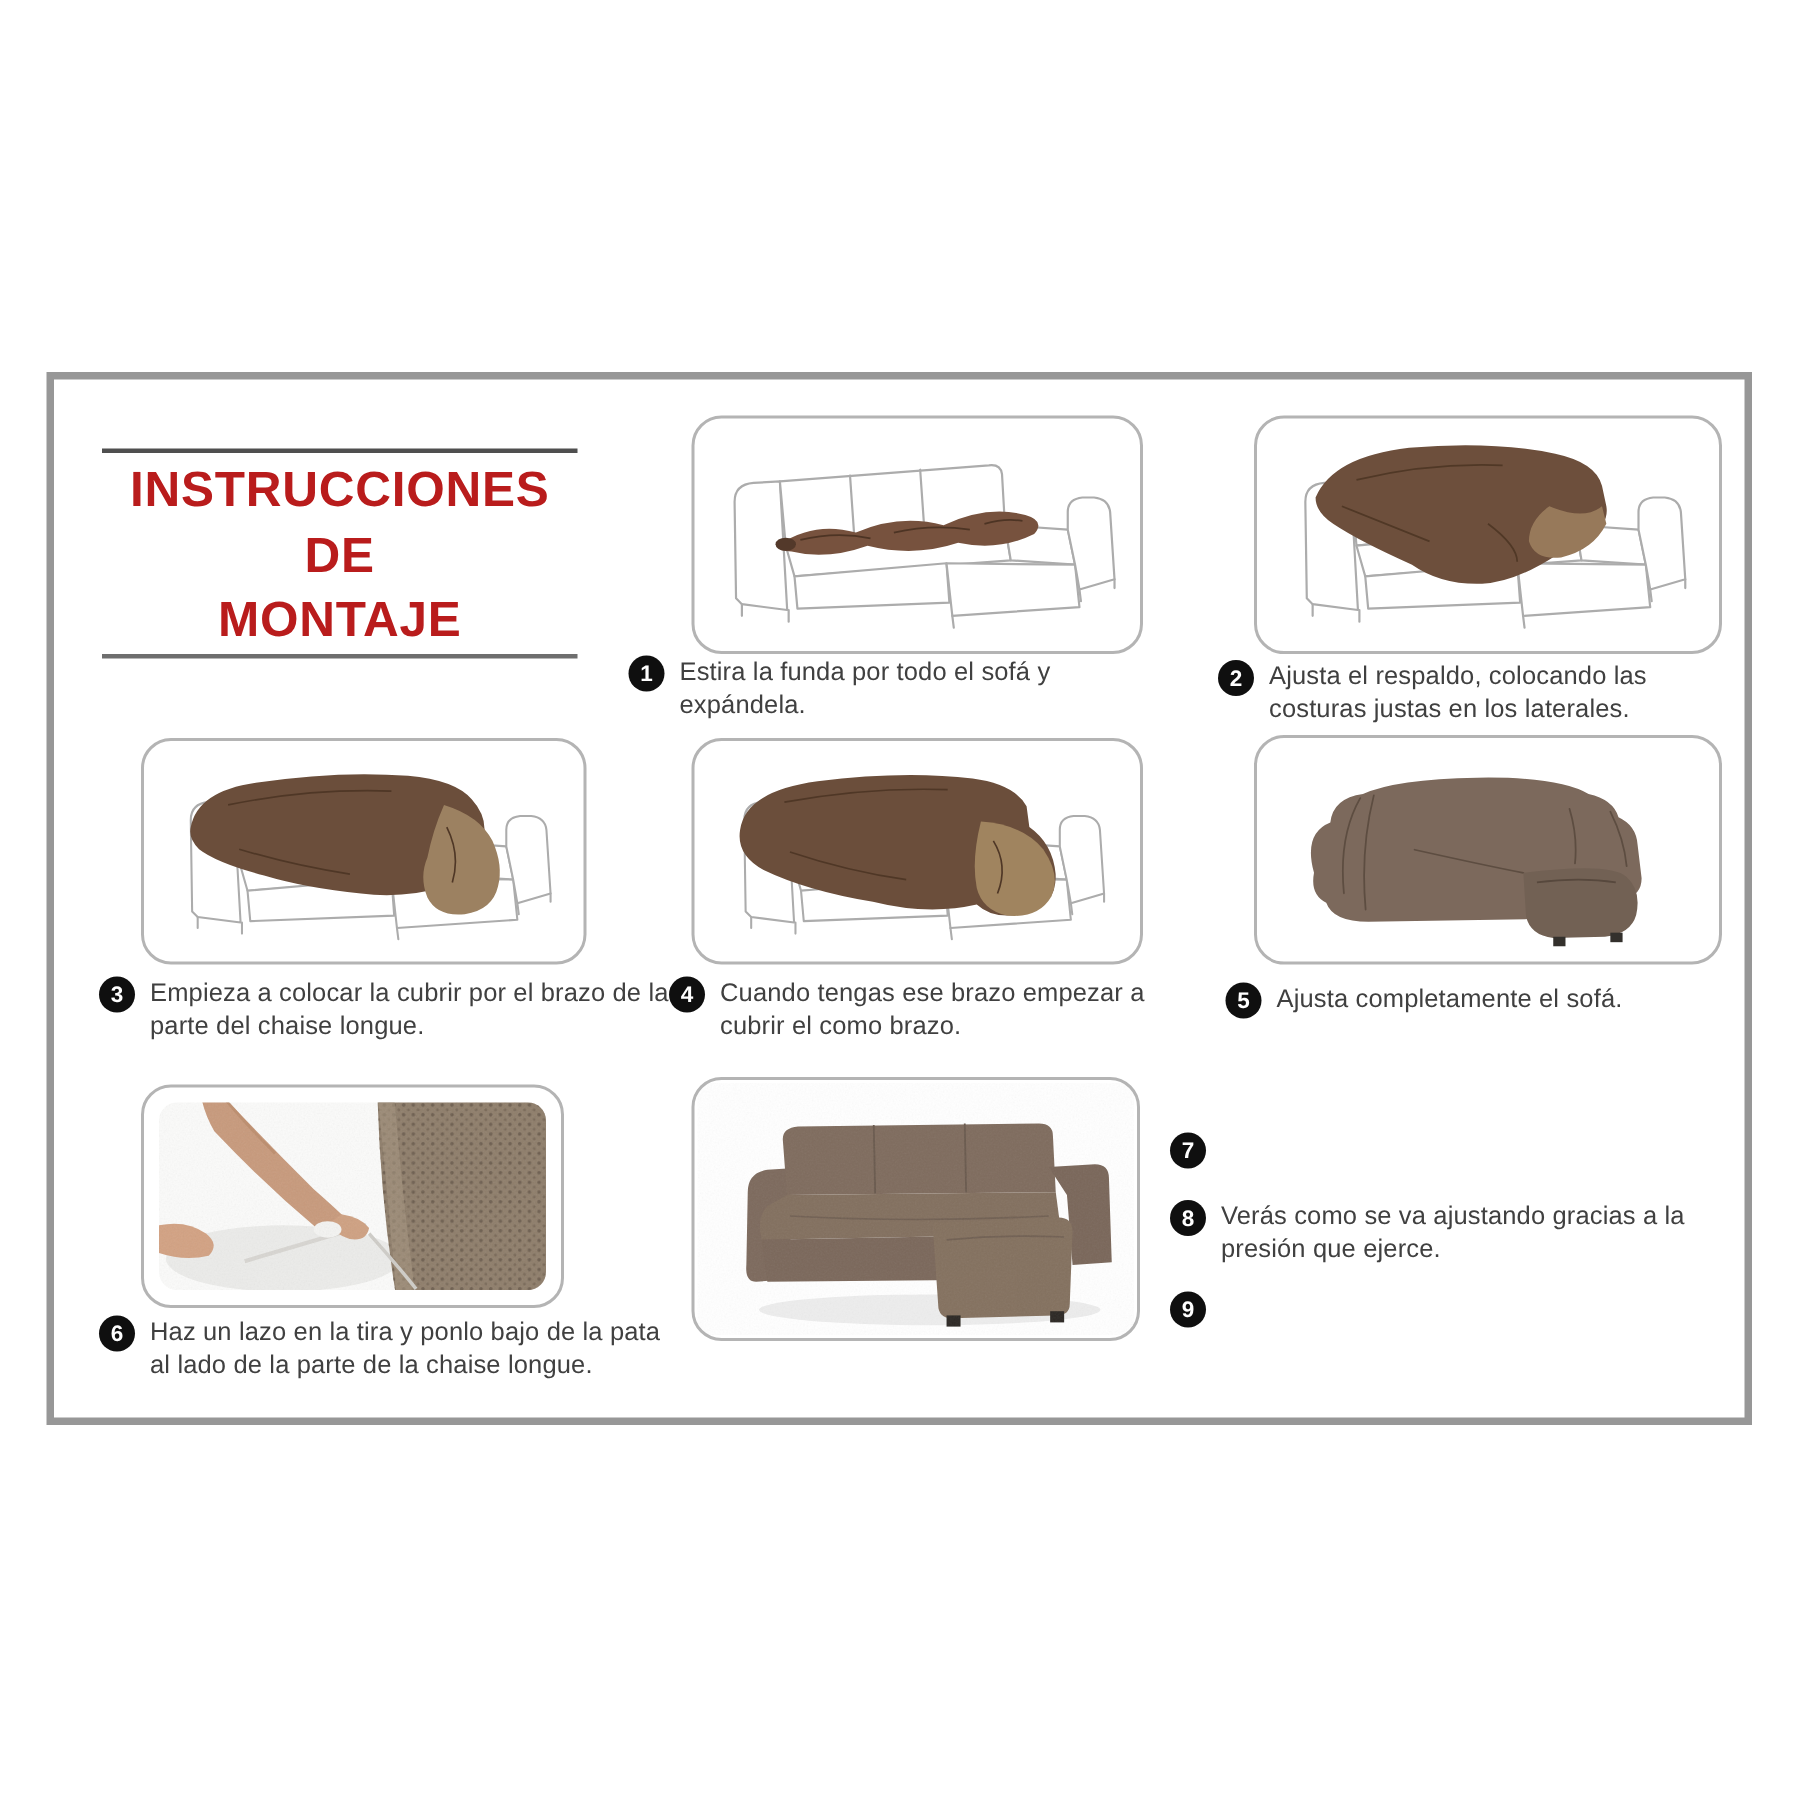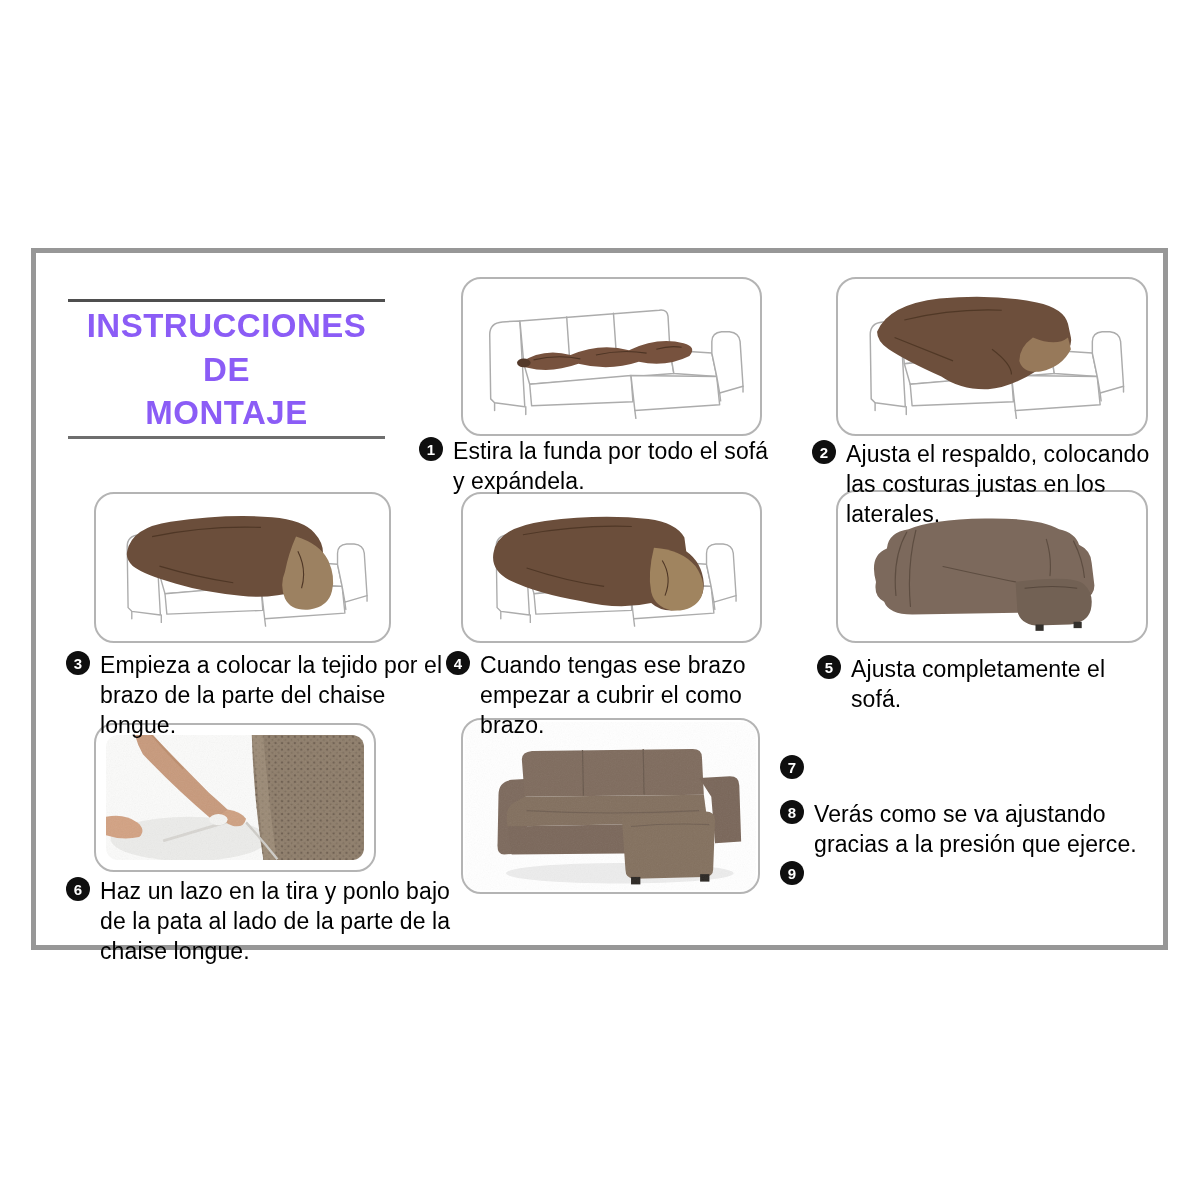--- a/index.html
+++ b/index.html
@@ -6,40 +6,40 @@
   html,body { background:#ffffff; }
   body { width:1200px; height:1200px; position:relative; font-family:"Liberation Sans", sans-serif; }
   .canvas { position:absolute; left:0; top:0; width:1200px; height:1200px; background:#ffffff; overflow:hidden; }
 
   .frame { position:absolute; left:31px; top:248px; width:1137px; height:702px;
            border:5px solid #979797; background:#ffffff; }
   .rule { position:absolute; left:68px; width:317px; height:3px; background:#4f4f4f; }
   .rule-top { top:299px; }
   .rule-bottom { top:436px; background:#6e6e6e; }
   .title-line { position:absolute; left:60px; width:333px; text-align:center;
-                font-weight:bold; font-size:33px; letter-spacing:0.5px; color:#8b5cf6; }
+                font-weight:bold; font-size:33px; letter-spacing:0.5px; color:#b91c1c; }
   .t1 { top:307px; }
   .t2 { top:351px; }
   .t3 { top:394px; }
 
   .panel { position:absolute; border:2px solid #b4b4b4; border-radius:20px; background:#ffffff; overflow:hidden; }
   .panel svg { position:absolute; left:2px; top:2px; width:calc(100% - 4px); height:calc(100% - 4px); }
   .p1 { left:461px; top:277px; width:301px; height:159px; }
   .p2 { left:836px; top:277px; width:312px; height:159px; }
   .p3 { left:94px;  top:492px; width:297px; height:151px; }
   .p4 { left:461px; top:492px; width:301px; height:151px; }
   .p5 { left:836px; top:490px; width:312px; height:153px; }
   .p6 { left:94px;  top:723px; width:282px; height:149px; padding:10px; }
   .p6 svg { position:absolute; left:10px; top:10px; width:calc(100% - 20px); height:calc(100% - 20px); border-radius:12px; }
   .p7 { left:461px; top:718px; width:299px; height:176px; }
 
   .step { position:absolute; display:flex; align-items:flex-start; gap:10px; }
   .badge { flex:0 0 auto; width:24px; height:24px; border-radius:50%; background:#0f0f0f; color:#ffffff;
            font-size:15px; font-weight:bold; display:flex; align-items:center; justify-content:center; }
-  .cap { flex:1 1 auto; font-size:23px; line-height:1.3; color:#000000; letter-spacing:0.1px; }
+  .cap { flex:1 1 auto; font-size:17px; line-height:1.3; color:#404040; letter-spacing:0.1px; }
 
   .s1 { left:419px; top:437px; width:360px; }
   .s2 { left:812px; top:440px; width:345px; }
   .s3 { left:66px;  top:651px; width:382px; }
   .s4 { left:446px; top:651px; width:345px; }
   .s5 { left:817px; top:655px; width:340px; }
   .s6 { left:66px;  top:877px; width:392px; }
   .s7 { left:780px; top:755px; width:395px; }
   .s8 { left:780px; top:800px; width:368px; }
   .s9 { left:780px; top:861px; width:400px; }
@@ -180,21 +180,21 @@
     <p class="cap">Estira la funda por todo el sofá y expándela.</p>
   </div>
 
   <div class="step s2">
     <span class="badge">2</span>
     <p class="cap">Ajusta el respaldo, colocando las costuras justas en los laterales.</p>
   </div>
 
   <div class="step s3">
     <span class="badge">3</span>
-    <p class="cap">Empieza a colocar la tejido por el brazo de la parte del chaise longue.</p>
+    <p class="cap">Empieza a colocar la cubrir por el brazo de la parte del chaise longue.</p>
   </div>
 
   <div class="step s4">
     <span class="badge">4</span>
     <p class="cap">Cuando tengas ese brazo empezar a cubrir el como brazo.</p>
   </div>
 
   <div class="step s5">
     <span class="badge">5</span>
     <p class="cap">Ajusta completamente el sofá.</p>

